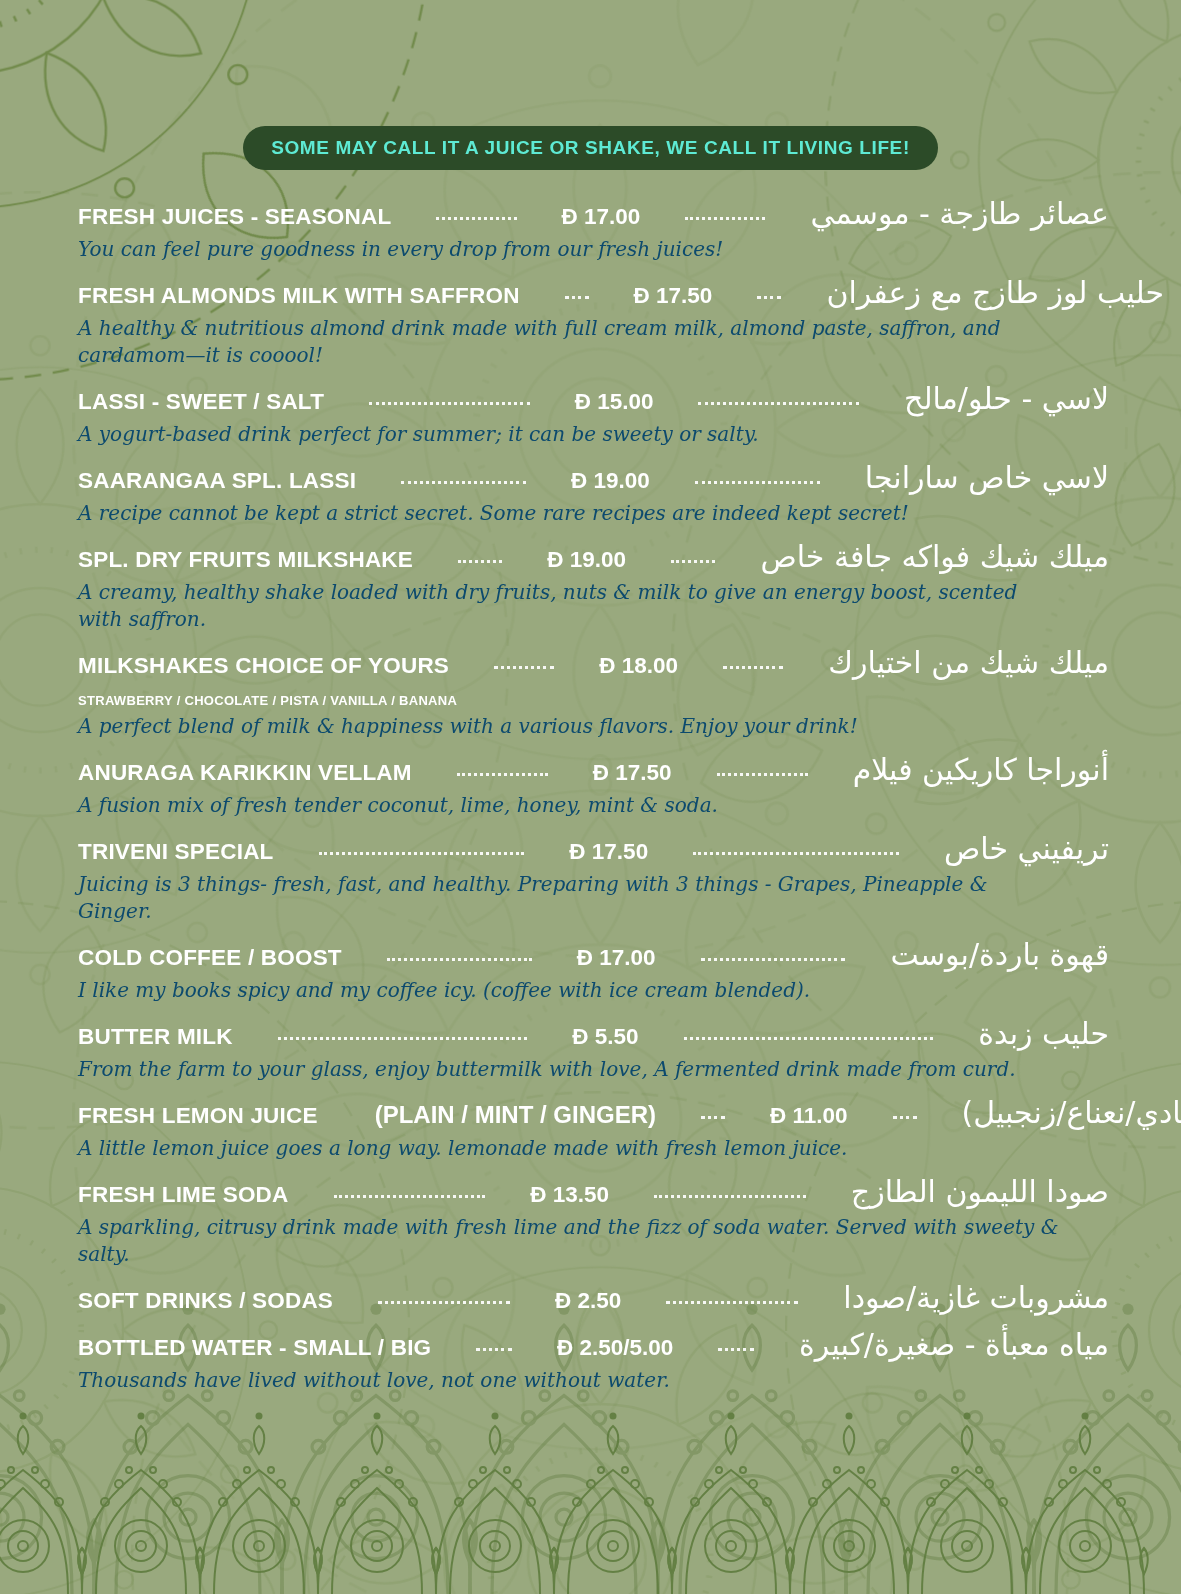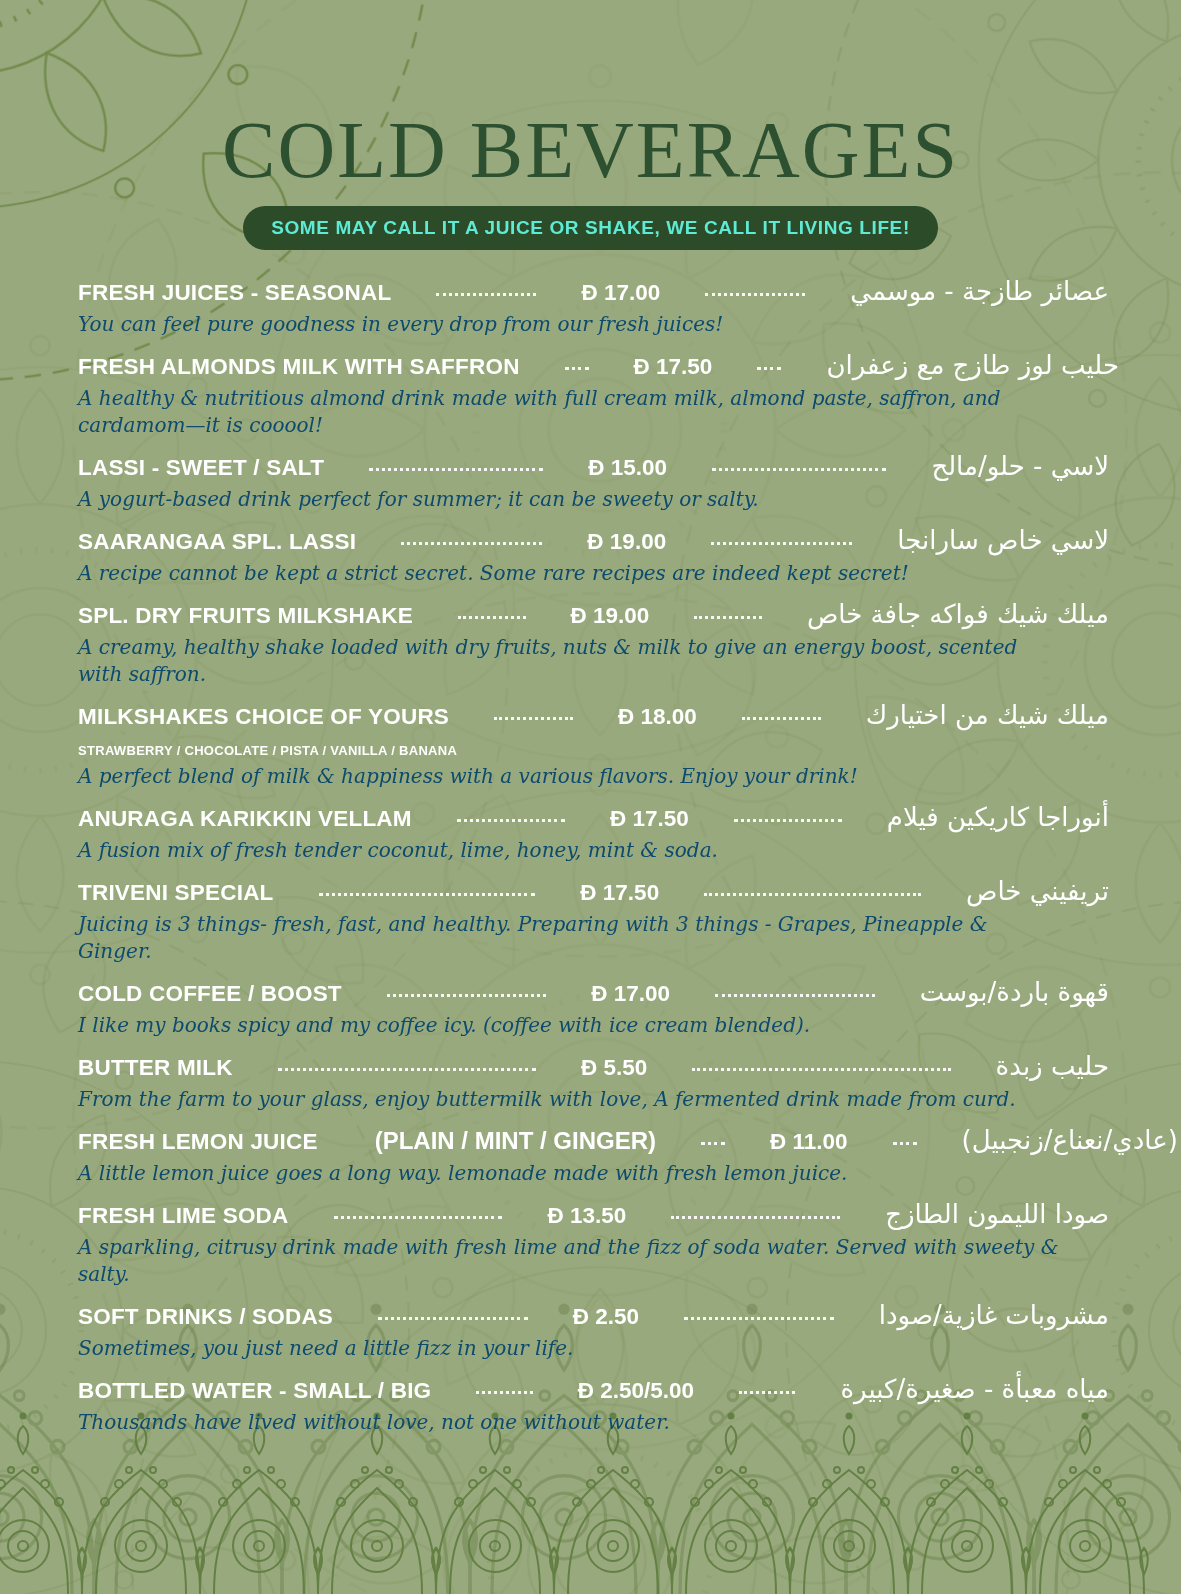--- a/index.html
+++ b/index.html
@@ -22,21 +22,21 @@
   main{position:relative;padding:26px 72px 0 78px;z-index:2;}
   .item{margin-bottom:12px;}
   .row{display:flex;align-items:baseline;color:#ffffff;gap:37px;}
   .name{font-weight:bold;font-size:22.5px;letter-spacing:0.2px;white-space:nowrap;}
   .detail{font-weight:bold;font-size:24px;margin-left:20px;white-space:nowrap;}
   .dots{
     flex:1 1 0;min-width:24px;border-bottom:3px dotted rgba(255,255,255,0.92);
     margin:0 8px;transform:translateY(-4px);
   }
   .price{font-weight:bold;font-size:22.5px;white-space:nowrap;}
-  .ar{font-size:26px;white-space:nowrap;font-family:"DejaVu Sans",sans-serif;}
+  .ar{font-size:30px;white-space:nowrap;font-family:"DejaVu Sans",sans-serif;}
   .variants{color:#ffffff;font-weight:bold;font-size:13px;letter-spacing:0.3px;margin-top:13px;}
   .desc{
     font-family:"DejaVu Serif",serif;font-style:italic;font-size:20px;color:#0c4a6e;
     margin-top:5px;line-height:1.35;max-width:985px;
   }
 </style>
 </head>
 <body>
 
 <div class="page">
@@ -136,21 +136,20 @@
       <use href="#arch" transform="translate(495,1424)"></use>
       <use href="#arch" transform="translate(613,1424)"></use>
       <use href="#arch" transform="translate(731,1424)"></use>
       <use href="#arch" transform="translate(849,1424)"></use>
       <use href="#arch" transform="translate(967,1424)"></use>
       <use href="#arch" transform="translate(1085,1424)"></use>
     </g>
   </svg>
 
   <header>
-    <h1 class="title">COLD BEVERAGES</h1>
     <div class="pill">
       <span>SOME MAY CALL IT A JUICE OR SHAKE, WE CALL IT LIVING LIFE!</span>
     </div>
   </header>
 
   <main id="menu-list">
   <section class="item">
     <div class="row">
       <span class="name">FRESH JUICES - SEASONAL</span>
 
@@ -310,21 +309,20 @@
   <section class="item">
     <div class="row">
       <span class="name">SOFT DRINKS / SODAS</span>
 
       <span class="dots"></span>
       <span class="price">Ð 2.50</span>
       <span class="dots"></span>
       <span class="ar" dir="rtl">مشروبات غازية/صودا</span>
     </div>
 
-    <div class="desc">Sometimes, you just need a little fizz in your life.</div>
   </section>
 
   <section class="item">
     <div class="row">
       <span class="name">BOTTLED WATER - SMALL / BIG</span>
 
       <span class="dots"></span>
       <span class="price">Ð 2.50/5.00</span>
       <span class="dots"></span>
       <span class="ar" dir="rtl">مياه معبأة - صغيرة/كبيرة</span>

